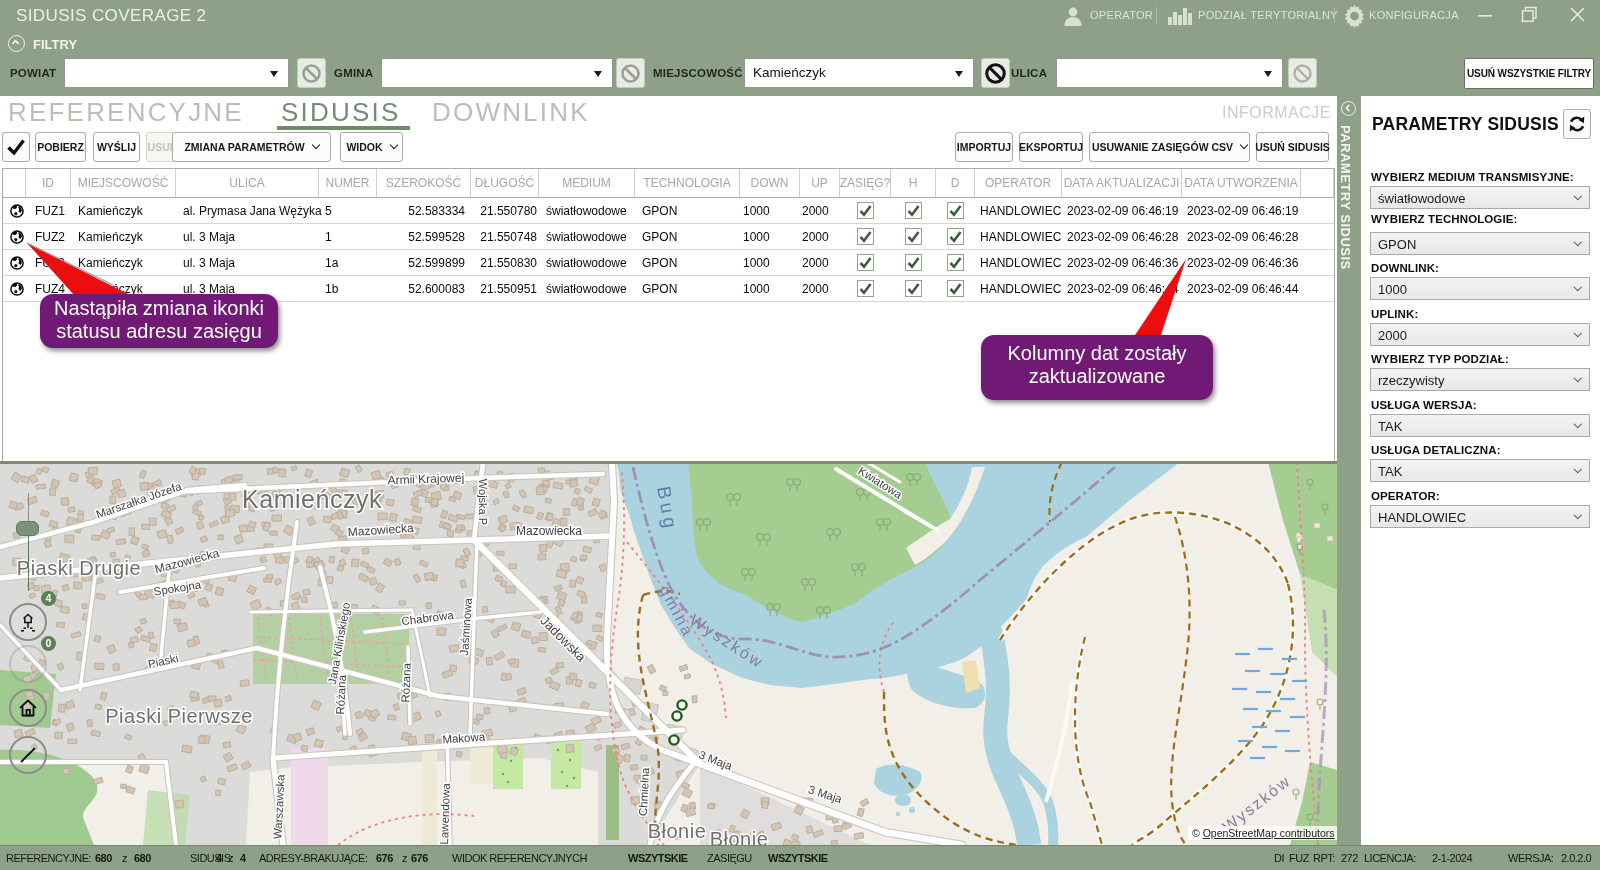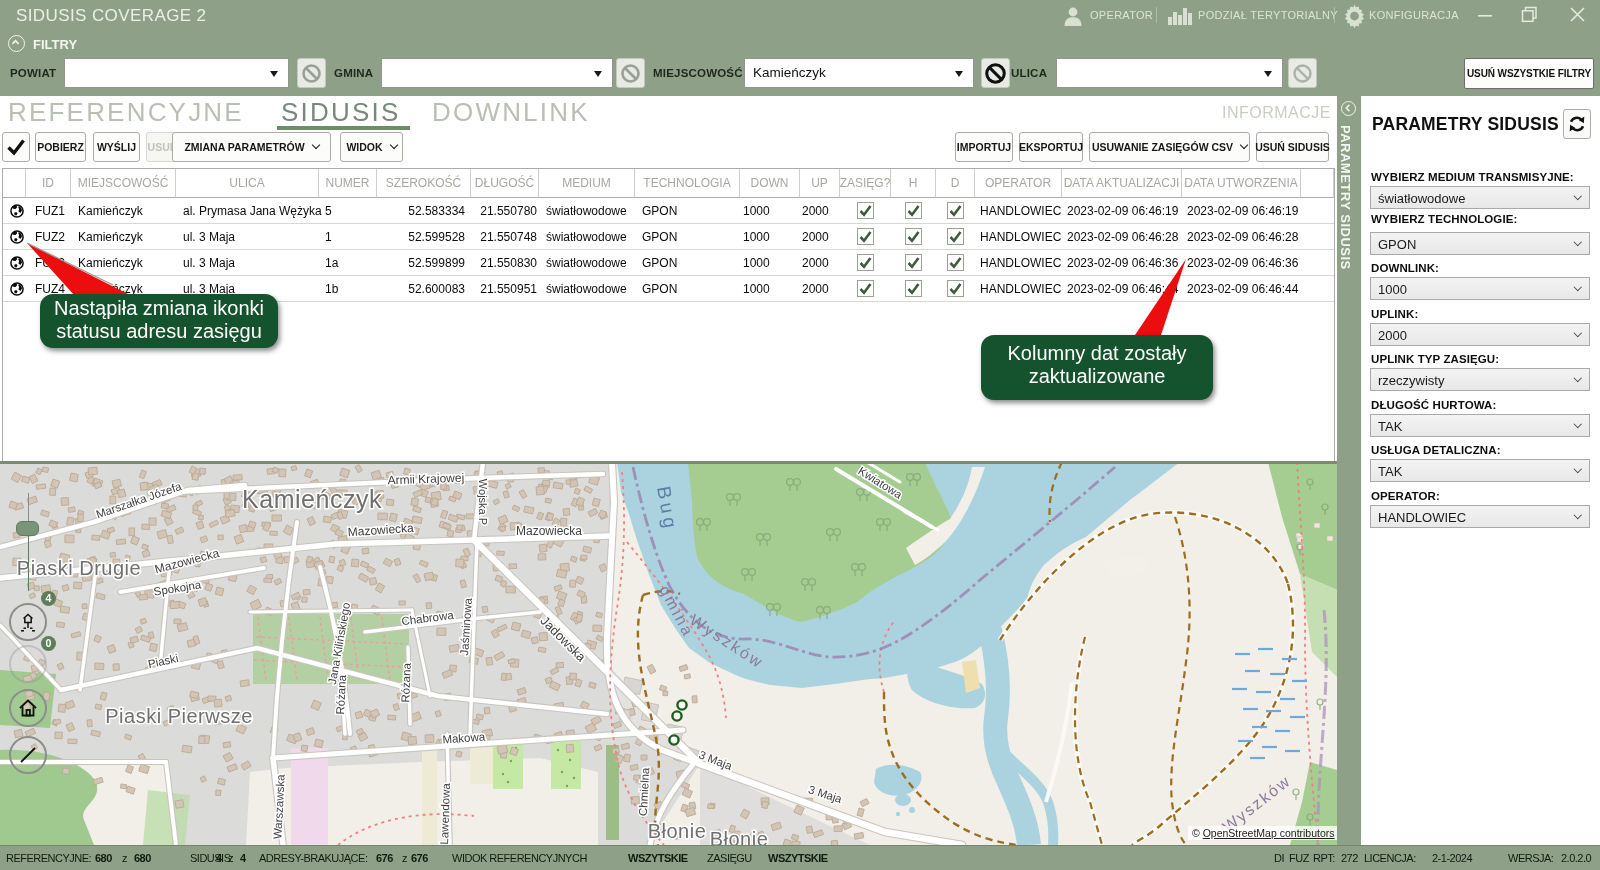--- a/index.html
+++ b/index.html
@@ -31,21 +31,21 @@
 #striptext{position:absolute;left:1338px;top:125px;font-size:13px;font-weight:700;color:#F4F6F1;writing-mode:vertical-rl;letter-spacing:.5px;}
 #panel{position:absolute;left:1361px;top:96px;width:239px;height:749px;background:#fff;}
 #ptitle{position:absolute;left:1372px;top:114px;font-size:17.5px;font-weight:700;color:#101010;letter-spacing:.2px;}
 #refreshbtn{position:absolute;left:1563px;top:109px;width:28px;height:30px;background:#FAFAF8;border:1px solid #ABABA8;border-radius:3px;}
 .plabel{position:absolute;left:1371px;font-size:11.5px;font-weight:700;color:#0d0d0d;white-space:nowrap;letter-spacing:.1px;}
 .psel{position:absolute;left:1370px;width:220px;height:23px;background:linear-gradient(#F3F3F3,#E8E8E8);border:1px solid #A9A9A9;}
 .psel .v{position:absolute;left:7px;top:4px;font-size:13px;color:#1a1a1a;}
 .psel .c{position:absolute;right:9px;top:6px;width:5.5px;height:5.5px;border-right:1.3px solid #444;border-bottom:1.3px solid #444;transform:rotate(45deg);}
 #status{position:absolute;left:0;top:845px;width:1600px;height:25px;background:#8EA188;border-top:1px solid #75856E;font-size:13px;color:#14201a;}
 .st{position:absolute;top:852px;font-size:11px;letter-spacing:-0.5px;color:#111c10;white-space:pre;}
-.callout{position:absolute;background:#14532d;border-radius:13px;color:#fff;font-size:20px;text-align:center;box-shadow:2px 3px 5px rgba(0,0,0,.45);z-index:30;}
+.callout{position:absolute;background:#701a75;border-radius:13px;color:#fff;font-size:20px;text-align:center;box-shadow:2px 3px 5px rgba(0,0,0,.45);z-index:30;}
 svg.ptr{position:absolute;z-index:29;}
 .mapctl{position:absolute;border:2px solid #8D8D8D;border-radius:50%;background:rgba(255,255,255,0.04);}
 .badge{position:absolute;width:15px;height:15px;border-radius:50%;background:#5E7D5A;color:#fff;font-size:10.5px;font-weight:700;text-align:center;line-height:15px;}
 </style></head><body>
 
 <div id="titlebar"></div>
 <div id="apptitle">SIDUSIS COVERAGE 2</div>
 <svg style="position:absolute;left:1062px;top:5px" width="22" height="21" viewBox="0 0 22 21">
  <circle cx="11" cy="7" r="4.4" fill="#D7E0D1"></circle>
  <path d="M2.5 21 C2.5 14.5 6 12.2 11 12.2 C16 12.2 19.5 14.5 19.5 21 Z" fill="#D7E0D1"></path>
@@ -1277,26 +1277,26 @@
 <div class="plabel" style="top:262.0px">DOWNLINK:</div>
 <div class="psel" style="top:277.0px">
     <span class="v">1000</span>
     <span class="c"></span>
   </div>
 <div class="plabel" style="top:307.5px">UPLINK:</div>
 <div class="psel" style="top:322.5px">
     <span class="v">2000</span>
     <span class="c"></span>
   </div>
-<div class="plabel" style="top:353.0px">UPLINK TYP ZASIĘGU:</div>
+<div class="plabel" style="top:353.0px">WYBIERZ TYP PODZIAŁ:</div>
 <div class="psel" style="top:368.0px">
     <span class="v">rzeczywisty</span>
     <span class="c"></span>
   </div>
-<div class="plabel" style="top:398.5px">DŁUGOŚĆ HURTOWA:</div>
+<div class="plabel" style="top:398.5px">USŁUGA WERSJA:</div>
 <div class="psel" style="top:413.5px">
     <span class="v">TAK</span>
     <span class="c"></span>
   </div>
 <div class="plabel" style="top:444.0px">USŁUGA DETALICZNA:</div>
 <div class="psel" style="top:459.0px">
     <span class="v">TAK</span>
     <span class="c"></span>
   </div>
 <div class="plabel" style="top:489.5px">OPERATOR:</div>

